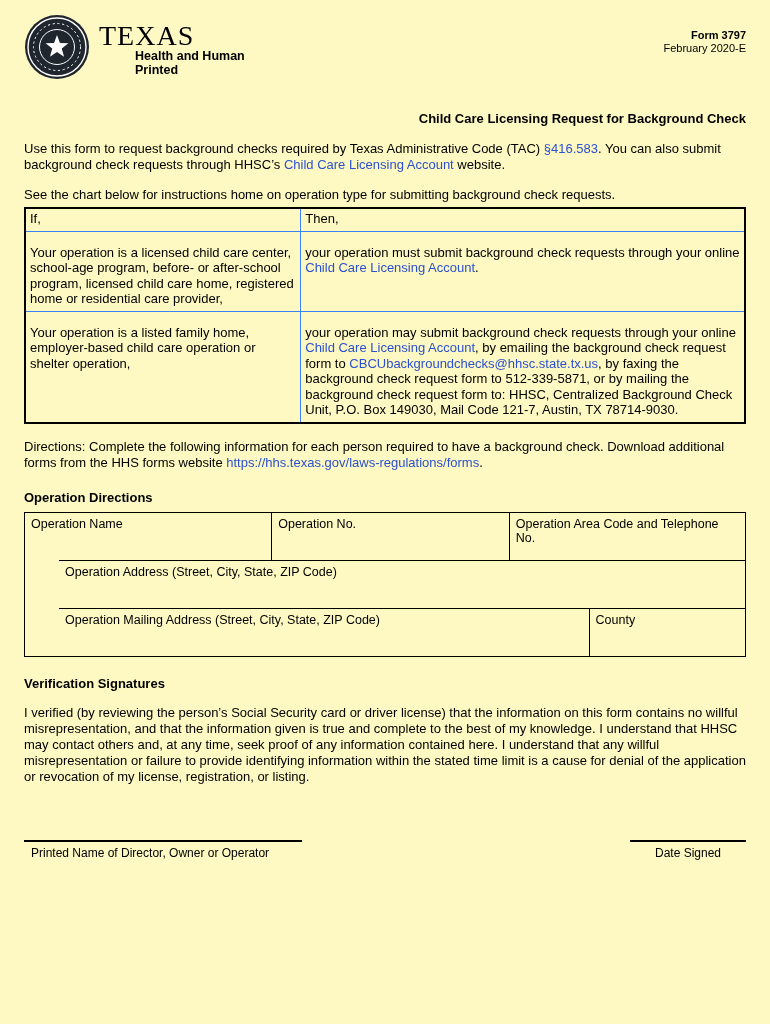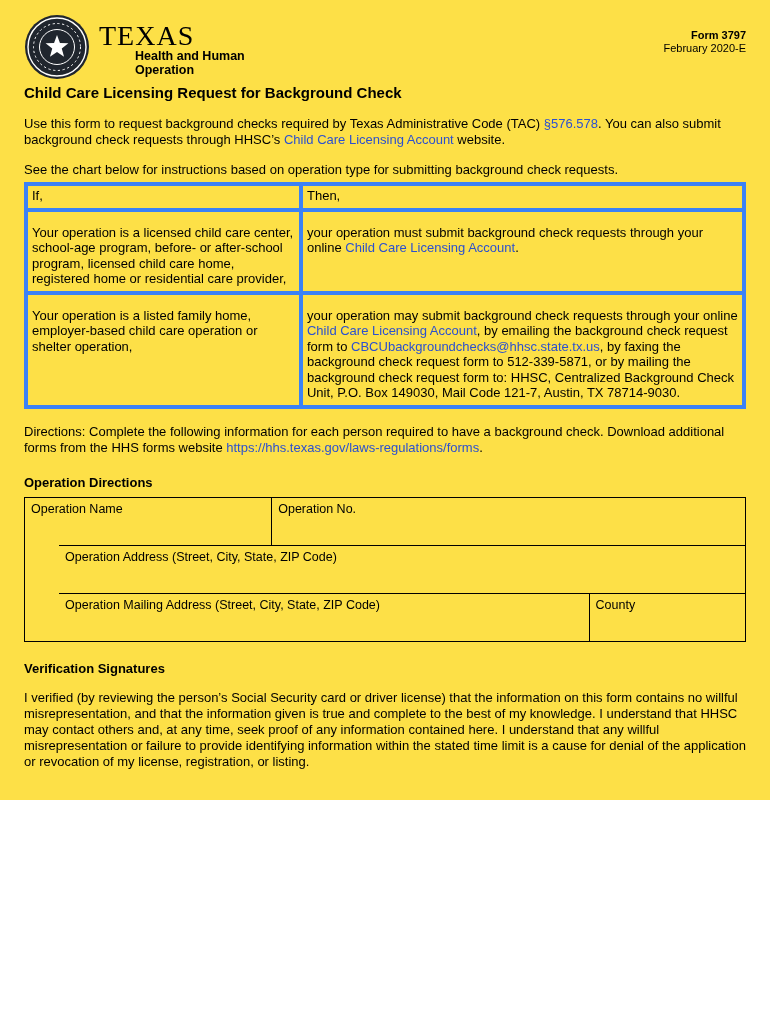--- a/index.html
+++ b/index.html
@@ -1,36 +1,36 @@
 <!DOCTYPE html>
 <html style="--link: #2b50d0;"><head>
 <meta charset="utf-8">
 <style>
   * { margin:0; padding:0; box-sizing:border-box; }
   html,body { background:#ffffff; }
   .page {
-    width:770px; height:800px; background:#fde047; margin:0 auto;
+    width:770px; height:1024px; background:#fef9c3; margin:0 auto;
     padding:14px 24px 0 24px; position:relative;
     font-family:"Liberation Sans", sans-serif; color:#000;
   }
   
   .hdr { display:flex; justify-content:space-between; align-items:flex-start; }
   .logo { display:flex; align-items:center; gap:9px; }
   .logo-text .brand { font-family:"Liberation Serif", serif; font-size:28px; line-height:27px; letter-spacing:1px; }
   .logo-text .sub { font-weight:bold; font-size:12.5px; line-height:14px;padding-left:36px; }
   .form-meta { text-align:right; font-size:11px; line-height:13px; padding-top:15px; }
   .form-meta .num { font-weight:bold; }
   
-  .title { text-align:left; font-weight:bold; font-size:15px; }
+  .title { text-align:right; font-weight:bold; font-size:13px; margin-top:27px; }
   p.body { font-size:13px; line-height:16px; margin-top:15px; }
   p.tight { margin-top:14px; }
   a.link { color:var(--link, #2b50d0); text-decoration:none; cursor:pointer; }
   
   table.ifthen { width:100%; border-collapse:collapse; border:2px solid #000; margin-top:4px; }
-  table.ifthen td { border:4px solid #3b82f6; vertical-align:top; padding:13px 4px 4px 4px; font-size:13px; line-height:15.5px; }
+  table.ifthen td { border:1px solid #3b82f6; vertical-align:top; padding:13px 4px 4px 4px; font-size:13px; line-height:15.5px; }
   table.ifthen td.colif { width:38.3%; }
   table.ifthen tr.hrow td { height:21px; padding-top:2px; }
   
   .section-h { font-weight:bold; font-size:13px; margin-top:19px; }
   
   .optable { border:1px solid #000; margin-top:7px; font-size:12.5px; }
   .oprow { display:flex; }
   .oprow + .oprow { border-top:1px solid #000;margin-left:34px; }
   .opcell { padding:4px 6px; min-height:47px; }
   .opcell + .opcell { border-left:1px solid #000; }
@@ -57,34 +57,34 @@
           <circle cx="33" cy="33" r="32" fill="#20262e"></circle>
           <circle cx="33" cy="33" r="29" fill="none" stroke="#ffffff" stroke-width="1.4"></circle>
           <circle cx="33" cy="33" r="23.5" fill="none" stroke="#ffffff" stroke-width="1" stroke-dasharray="2.2,2.6"></circle>
           <circle cx="33" cy="33" r="17.5" fill="none" stroke="#ffffff" stroke-width="1"></circle>
           <polygon fill="#ffffff" points="33,21 35.94,28.96 44.41,29.29 37.76,34.55 40.05,42.71 33,38 25.95,42.71 28.24,34.55 21.59,29.29 30.06,28.96"></polygon>
         </svg>
       </span>
       <div class="logo-text">
         <div class="brand">TEXAS</div>
         <div class="sub">Health and Human</div>
-        <div class="sub">Operation</div>
+        <div class="sub">Printed</div>
       </div>
     </div>
     <div class="form-meta">
       <div class="num">Form 3797</div>
       <div>February 2020-E</div>
     </div>
   </div>
 
   <div class="title">Child Care Licensing Request for Background Check</div>
 
-  <p class="body"><span>Use this form to request background checks required by Texas Administrative Code (TAC) </span><a class="link">§576.578</a><span>. You can also submit background check requests through HHSC’s </span><a class="link">Child Care Licensing Account</a><span> website.</span></p>
+  <p class="body"><span>Use this form to request background checks required by Texas Administrative Code (TAC) </span><a class="link">§416.583</a><span>. You can also submit background check requests through HHSC’s </span><a class="link">Child Care Licensing Account</a><span> website.</span></p>
 
-  <p class="body tight">See the chart below for instructions based on operation type for submitting background check requests.</p>
+  <p class="body tight">See the chart below for instructions home on operation type for submitting background check requests.</p>
 
   <table class="ifthen">
     <tbody>
         <tr class="hrow">
       <td class="colif">If,</td>
       <td>Then,</td>
     </tr>
     <tr>
       <td class="colif">Your operation is a licensed child care center, school-age program, before- or after-school program, licensed child care home, registered home or residential care provider,</td>
       <td><span>your operation must submit background check requests through your online </span><a class="link">Child Care Licensing Account</a><span>.</span></td>
@@ -97,20 +97,21 @@
     </table>
 
   <p class="body"><span>Directions: Complete the following information for each person required to have a background check. Download additional forms from the HHS forms website </span><a class="link">https://hhs.texas.gov/laws-regulations/forms</a><span>.</span></p>
 
   <div class="section-h">Operation Directions</div>
 
   <div class="optable">
     <div class="oprow">
       <div class="opcell w1"><span>Operation Name</span></div>
       <div class="opcell w2"><span>Operation No.</span></div>
+      <div class="opcell wgrow"><span>Operation Area Code and Telephone No.</span></div>
     </div>
     <div class="oprow">
       <div class="opcell wfull"><span>Operation Address (Street, City, State, ZIP Code)</span></div>
     </div>
     <div class="oprow">
       <div class="opcell wmail"><span>Operation Mailing Address (Street, City, State, ZIP Code)</span></div>
       <div class="opcell wgrow"><span>County</span></div>
     </div>
   </div>
 

